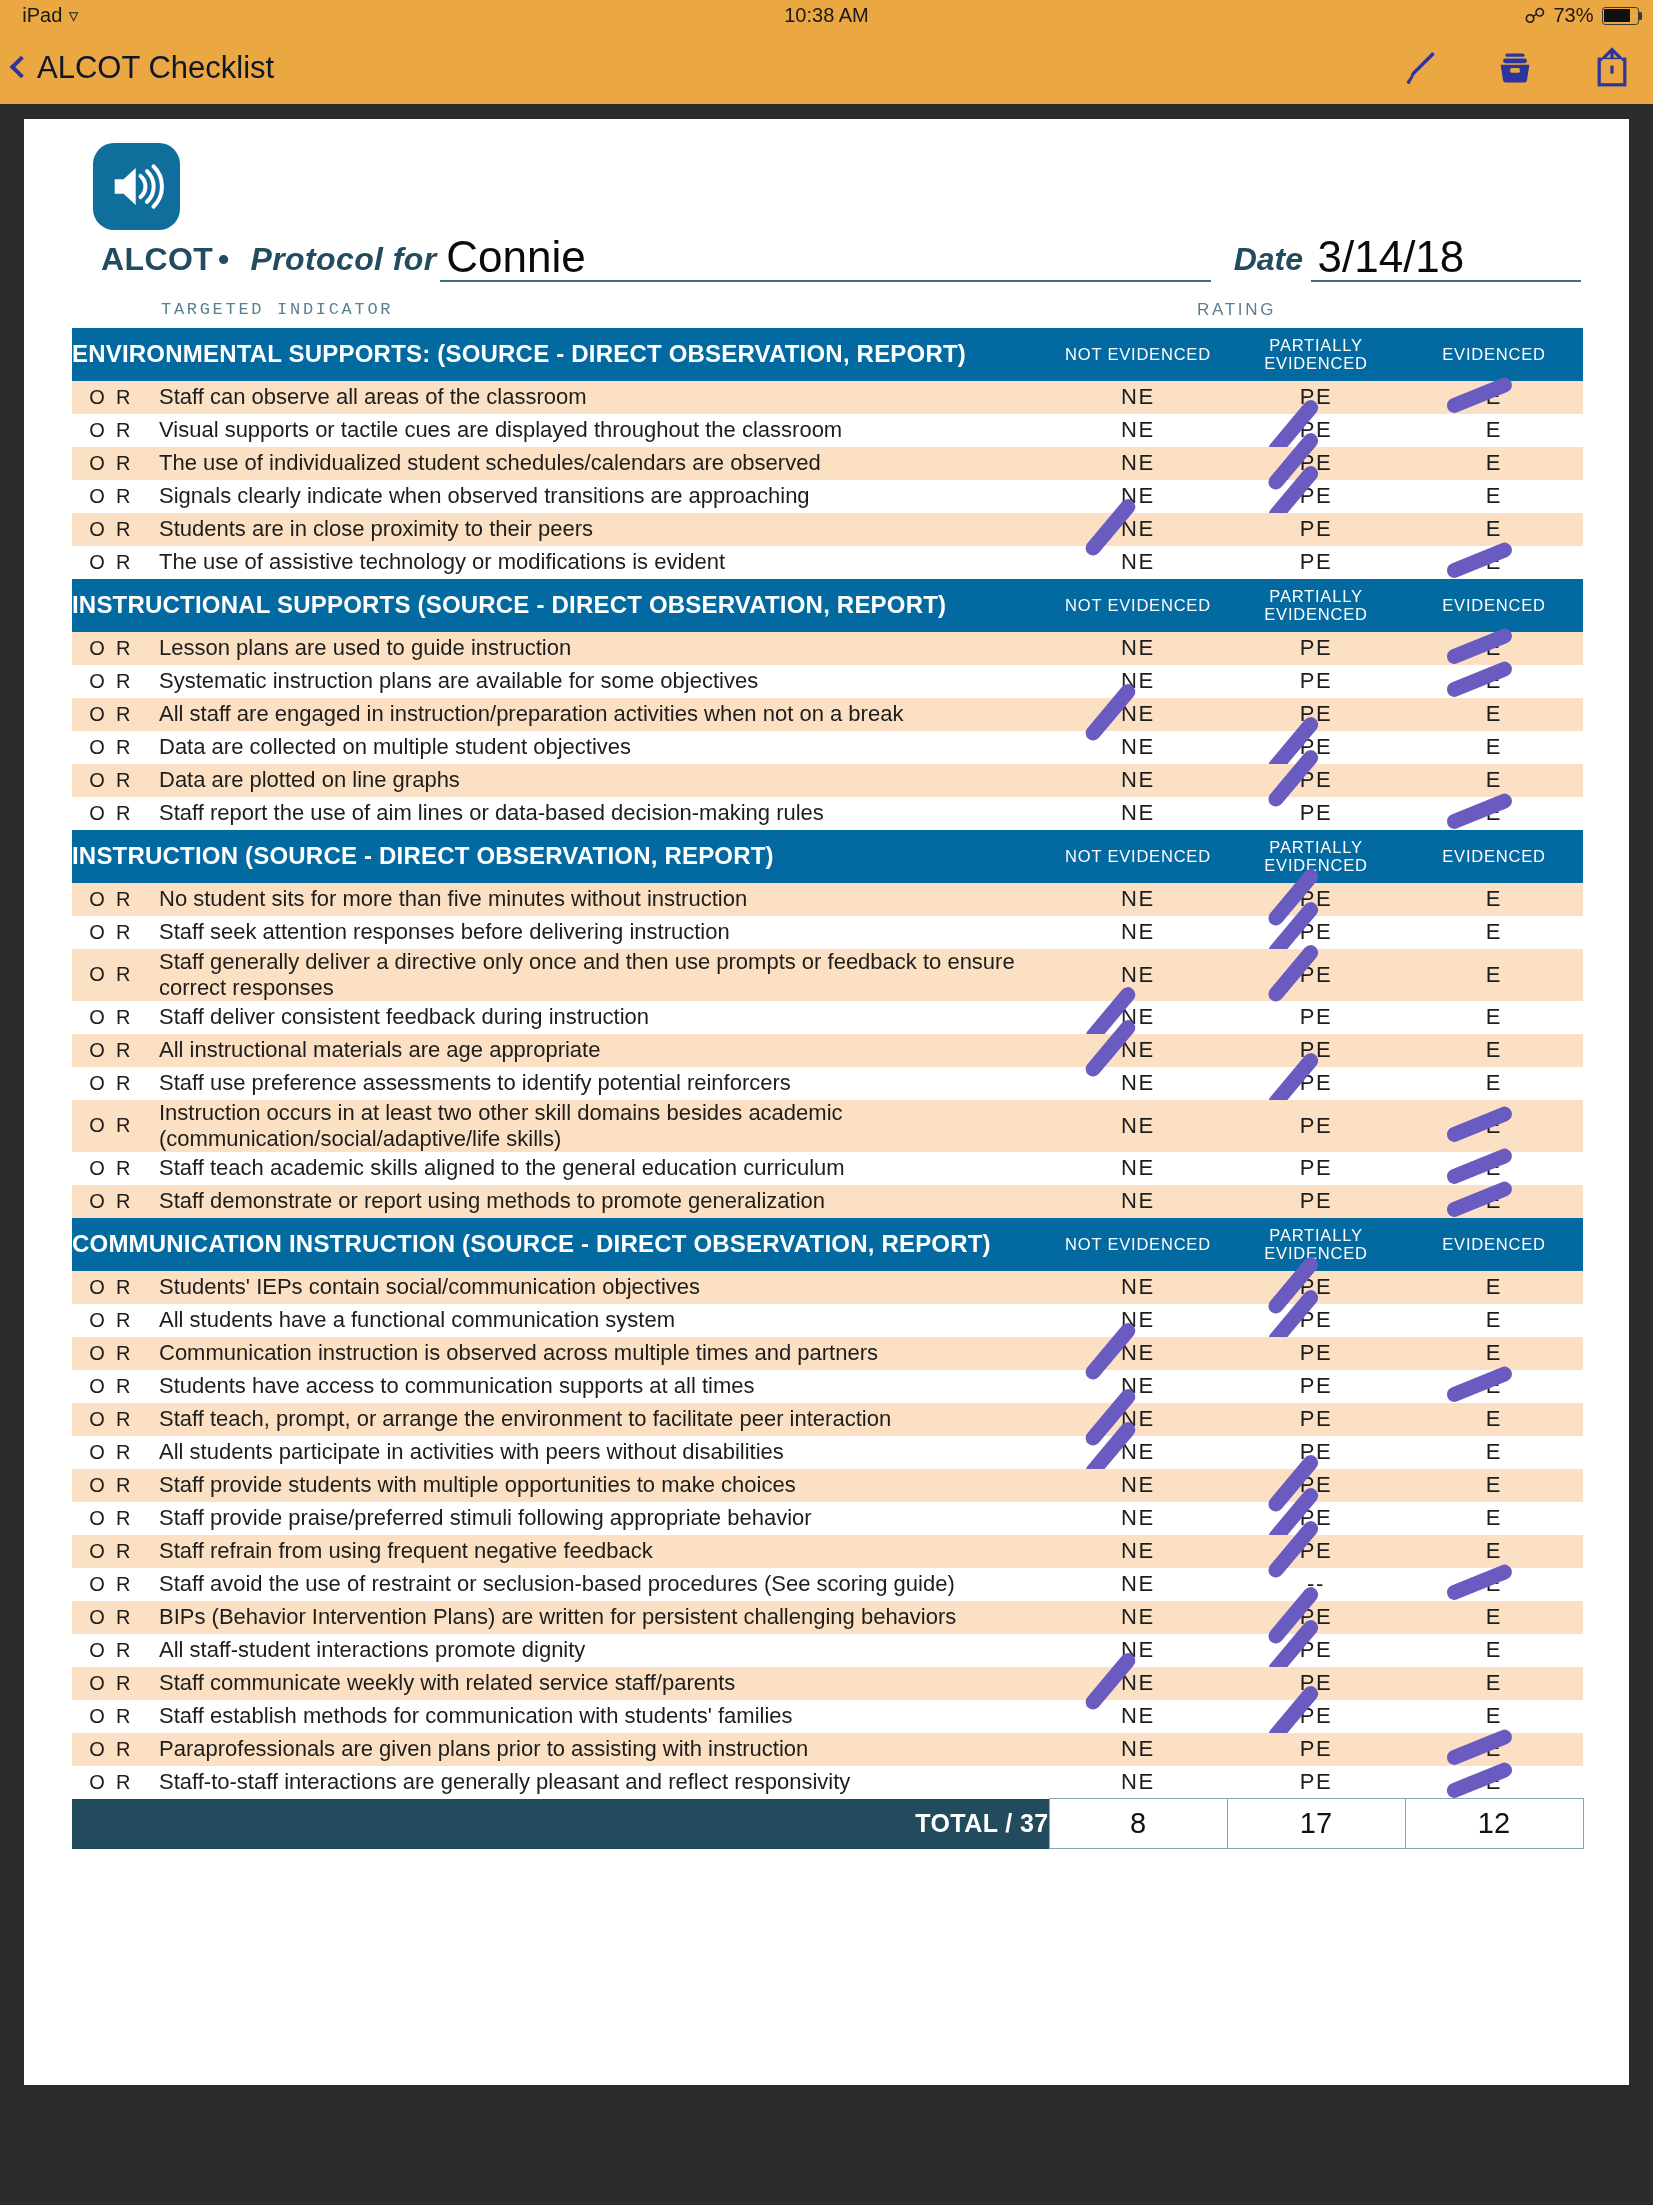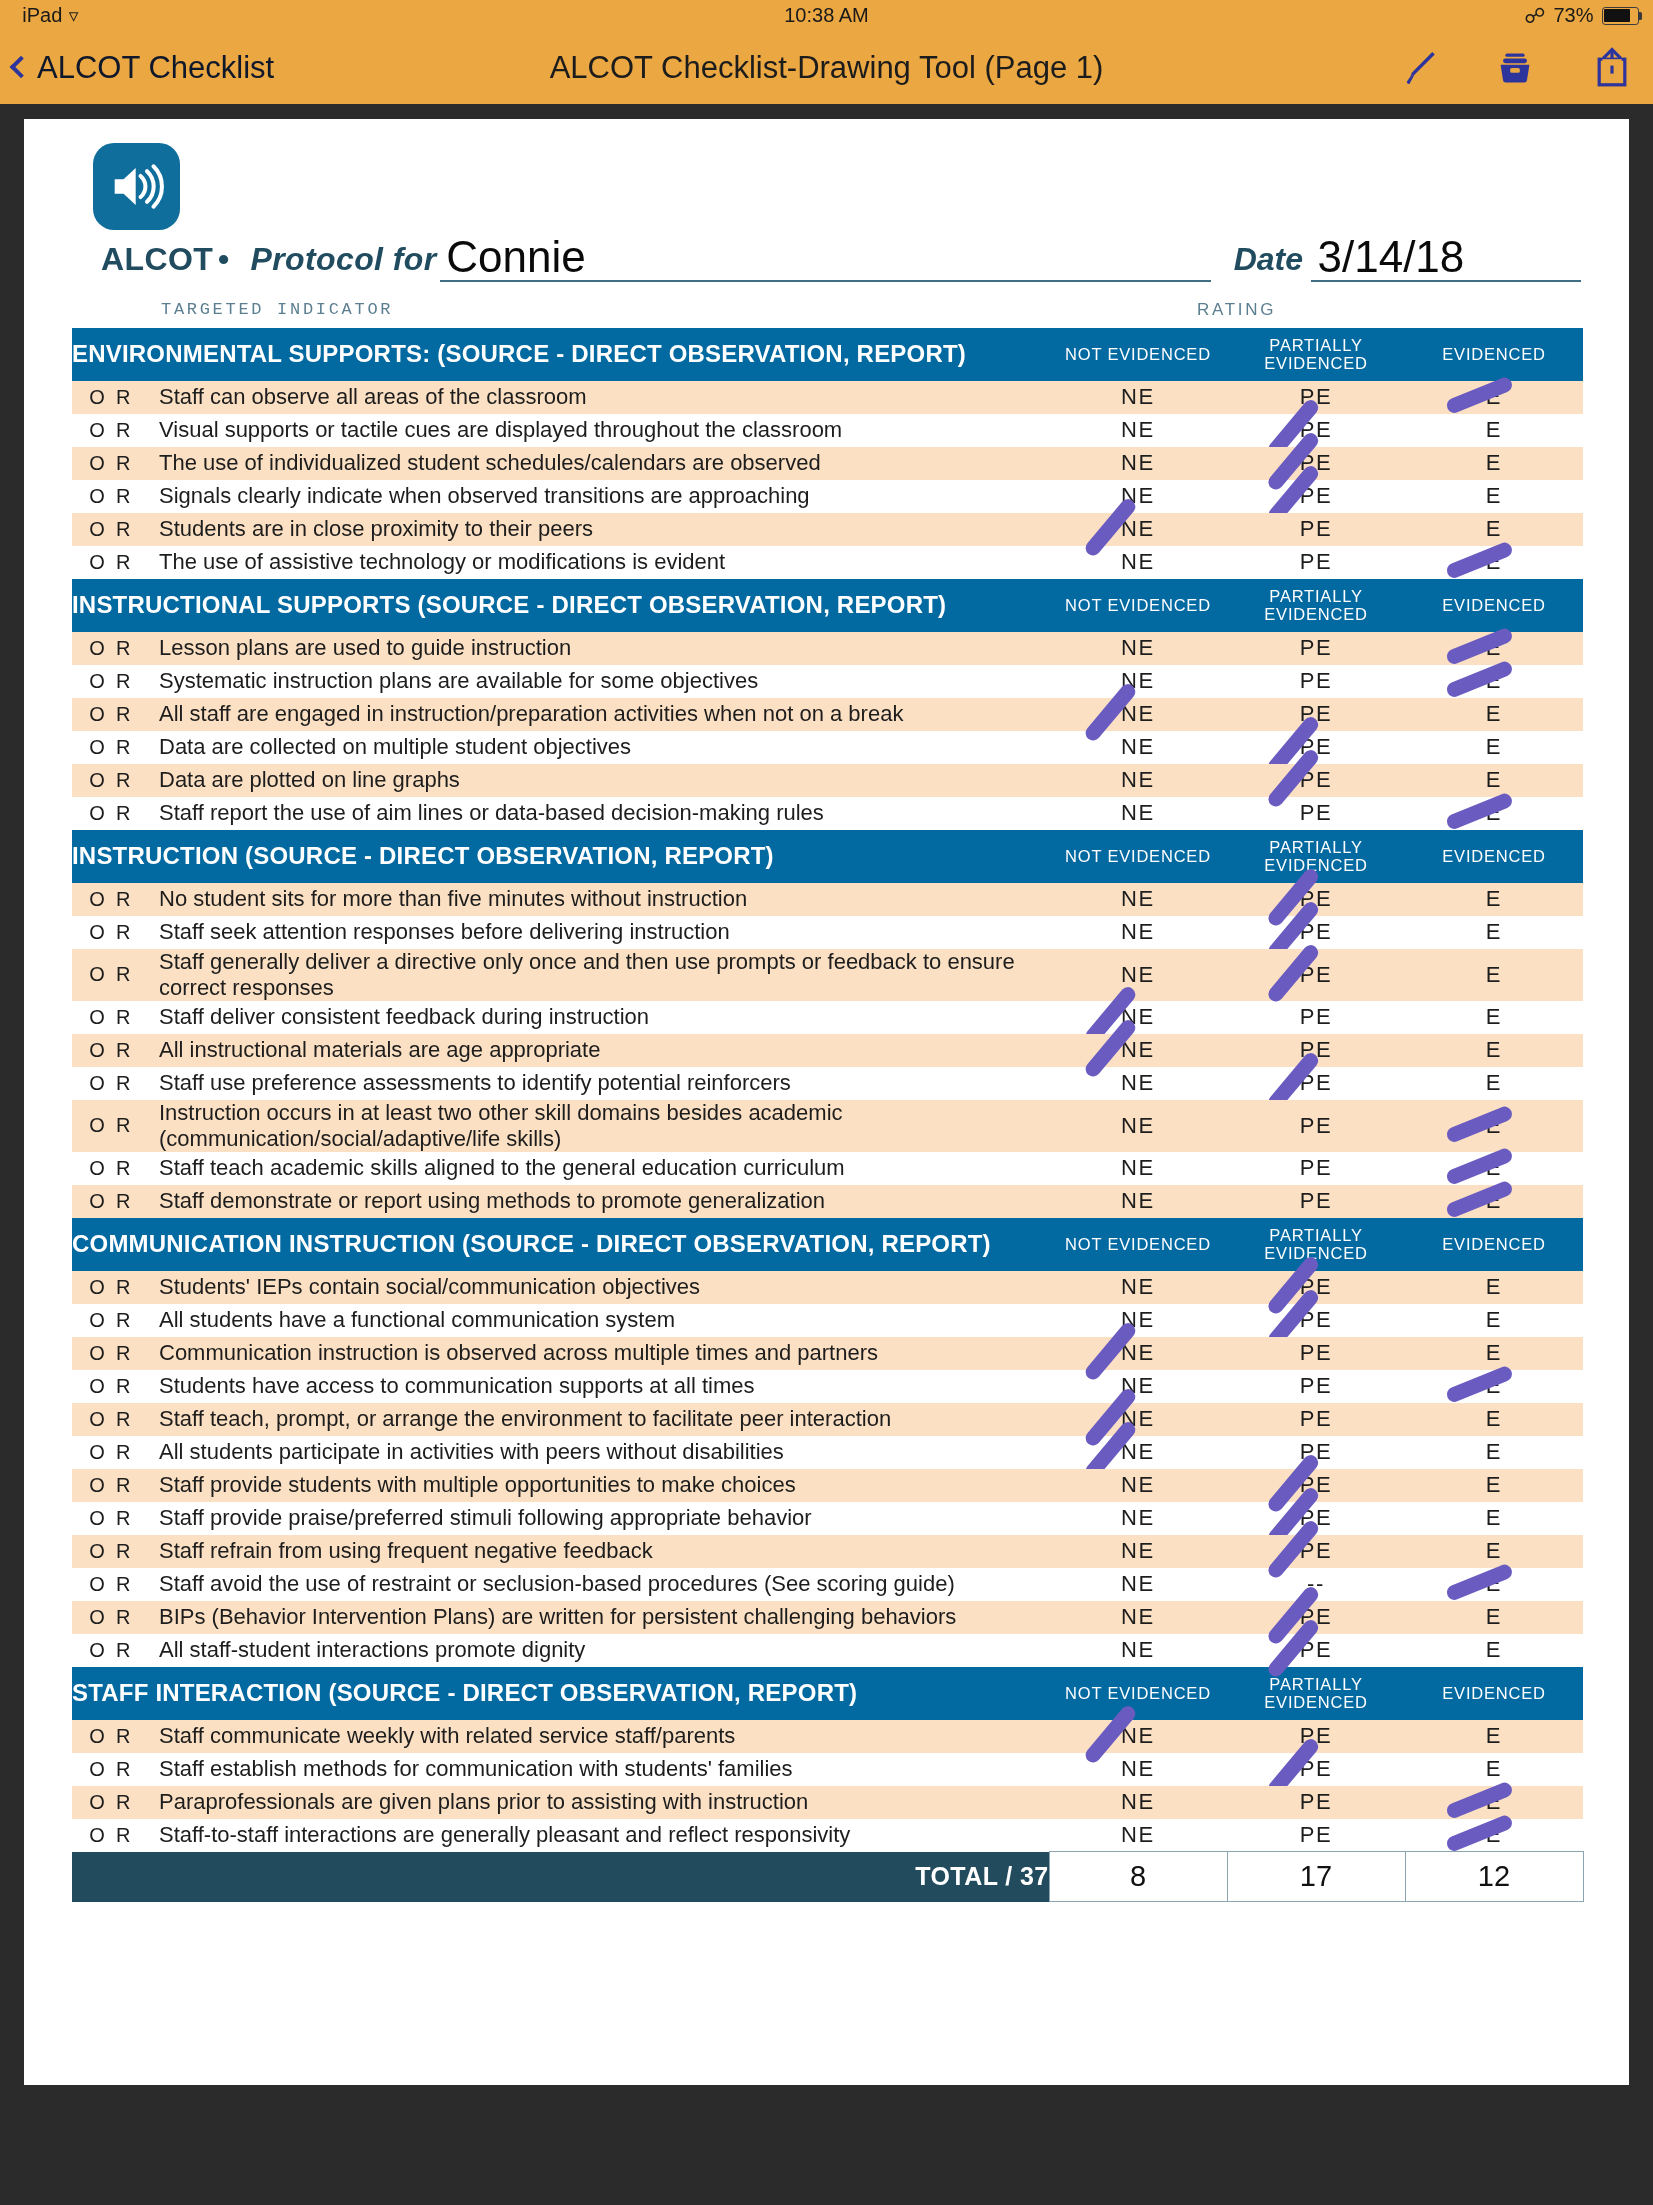--- a/index.html
+++ b/index.html
@@ -189,21 +189,20 @@
         <span class="battery-fill" style="width:26px"></span>
       </span>
   </div>
 </div>
 
 <div class="nav-bar">
   <div class="nav-back">
     <span class="chev"></span>
     <span>ALCOT Checklist</span>
   </div>
-  <div class="nav-title">ALCOT Checklist-Drawing Tool (Page 1)</div>
   <div class="nav-icons">
     <span>
       <svg width="39" height="39" viewBox="0 0 48 48">
         <path d="M41 5 L44 8 L19 33 L14 35 L16 30 Z" fill="#2d349c"></path>
         <path d="M14 35 L10 41 C9 43 11 45 13 44 L19 33 Z" fill="#2d349c"></path>
       </svg>
     </span>
     <span>
       <svg width="40" height="40" viewBox="0 0 50 50">
         <rect x="13" y="7" width="24" height="4" rx="2" fill="#2d349c"></rect>
@@ -510,26 +509,20 @@
             <td class="rate-cell">PE<span class="mark" style="left:50%;top:50%;transform:translate(-50%,-50%) translate(-22.6px,-1.6px) rotate(-50deg)"></span></td>
             <td class="rate-cell">E</td>
           </tr>
           <tr class="item">
             <td class="or-cell">OR</td>
             <td class="item-text">All staff-student interactions promote dignity</td>
             <td class="rate-cell">NE</td>
             <td class="rate-cell">PE<span class="mark" style="left:50%;top:50%;transform:translate(-50%,-50%) translate(-22.6px,-1.6px) rotate(-50deg)"></span></td>
             <td class="rate-cell">E</td>
           </tr>
-          <tr class="sec-head">
-            <td colspan="2" class="sec-title">STAFF INTERACTION (SOURCE - DIRECT OBSERVATION, REPORT)</td>
-            <td class="rat-head">NOT EVIDENCED</td>
-            <td class="rat-head">PARTIALLY<br>EVIDENCED</td>
-            <td class="rat-head">EVIDENCED</td>
-          </tr>
           <tr class="item alt">
             <td class="or-cell">OR</td>
             <td class="item-text">Staff communicate weekly with related service staff/parents</td>
             <td class="rate-cell">NE<span class="mark" style="left:50%;top:50%;transform:translate(-50%,-50%) translate(-27.4px,-1.6px) rotate(-50deg)"></span></td>
             <td class="rate-cell">PE</td>
             <td class="rate-cell">E</td>
           </tr>
           <tr class="item">
             <td class="or-cell">OR</td>
             <td class="item-text">Staff establish methods for communication with students' families</td>

